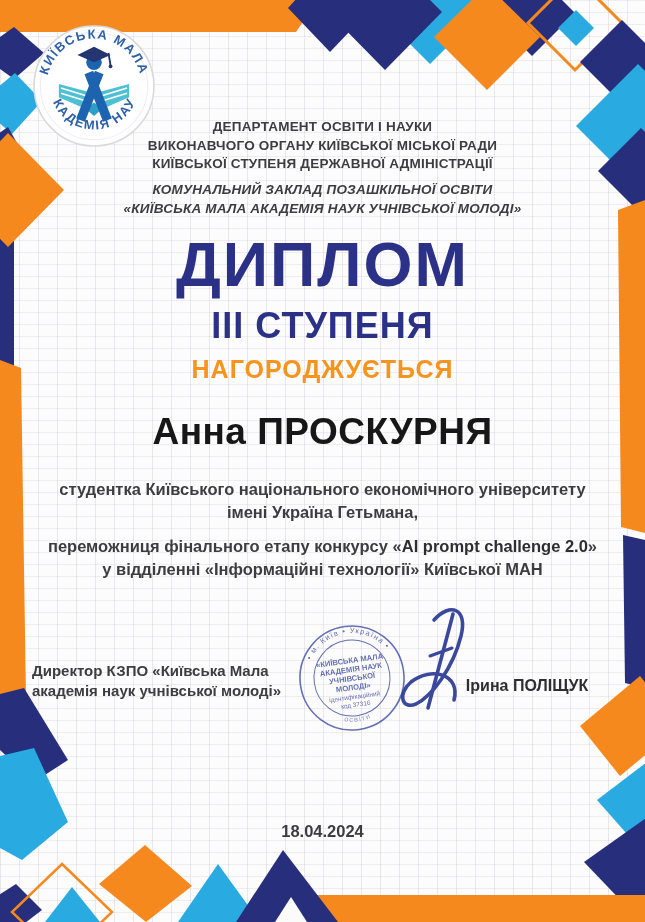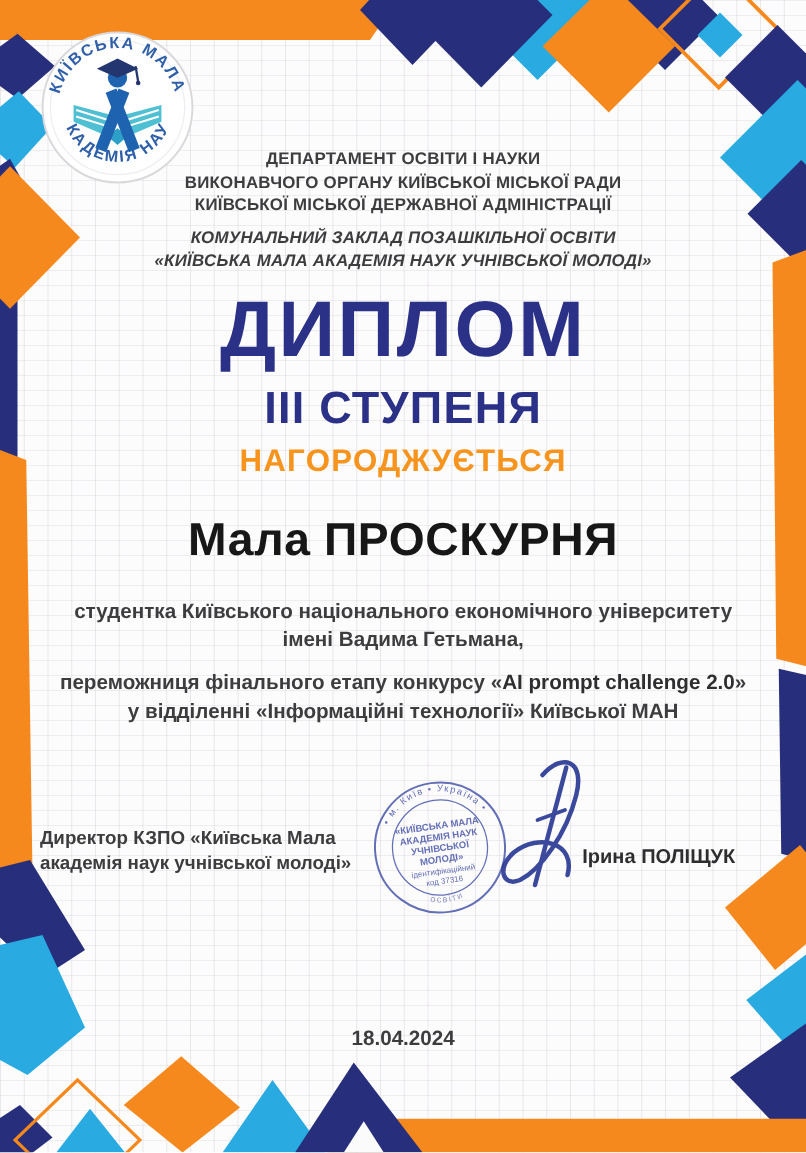--- a/index.html
+++ b/index.html
@@ -140,36 +140,36 @@
     <g fill="none" stroke="#2b3a95" stroke-width="3.6" stroke-linecap="round" opacity="0.92">
       <path d="M 50,22 C 66,4 84,10 77,38 C 69,70 48,98 32,106 C 18,112 13,96 27,84 C 47,68 77,76 70,102"></path>
       <path d="M 69,16 C 60,50 50,88 44,110"></path>
       <path d="M 46,58 L 68,50" stroke-width="3"></path>
     </g>
   </svg>
 
   <div class="txt header-block1">
     <span class="hdr-line">ДЕПАРТАМЕНТ ОСВІТИ І НАУКИ</span>
     <span class="hdr-line">ВИКОНАВЧОГО ОРГАНУ КИЇВСЬКОЇ МІСЬКОЇ РАДИ</span>
-    <span class="hdr-line">КИЇВСЬКОЇ МІСЬКОЇ ДЕРЖАВНОЇ АДМІНІСТРАЦІЇ</span>
+    <span class="hdr-line">КИЇВСЬКОЇ СТУПЕНЯ ДЕРЖАВНОЇ АДМІНІСТРАЦІЇ</span>
   </div>
   <div class="txt header-block2">
     <span class="hdr-line">КОМУНАЛЬНИЙ ЗАКЛАД ПОЗАШКІЛЬНОЇ ОСВІТИ</span>
     <span class="hdr-line">«КИЇВСЬКА МАЛА АКАДЕМІЯ НАУК УЧНІВСЬКОЇ МОЛОДІ»</span>
   </div>
 
   <div class="txt title-main">ДИПЛОМ</div>
   <div class="txt title-degree">ІІІ СТУПЕНЯ</div>
   <div class="txt title-award">НАГОРОДЖУЄТЬСЯ</div>
 
-  <div class="txt recipient-name">Мала ПРОСКУРНЯ</div>
+  <div class="txt recipient-name">Анна ПРОСКУРНЯ</div>
 
   <div class="txt body-block1">
     <span class="body-line">студентка Київського національного економічного університету</span>
-    <span class="body-line">імені Вадима Гетьмана,</span>
+    <span class="body-line">імені Україна Гетьмана,</span>
   </div>
 
   <div class="txt body-block2">
     <span class="body-line"><span>переможниця фінального етапу конкурсу «</span><b>AI prompt challenge 2.0</b><span>»</span></span>
     <span class="body-line">у відділенні «Інформаційні технології» Київської МАН</span>
   </div>
 
   <div class="director">
     <span class="dir-line">Директор КЗПО «Київська Мала</span>
     <span class="dir-line">академія наук учнівської молоді»</span>

